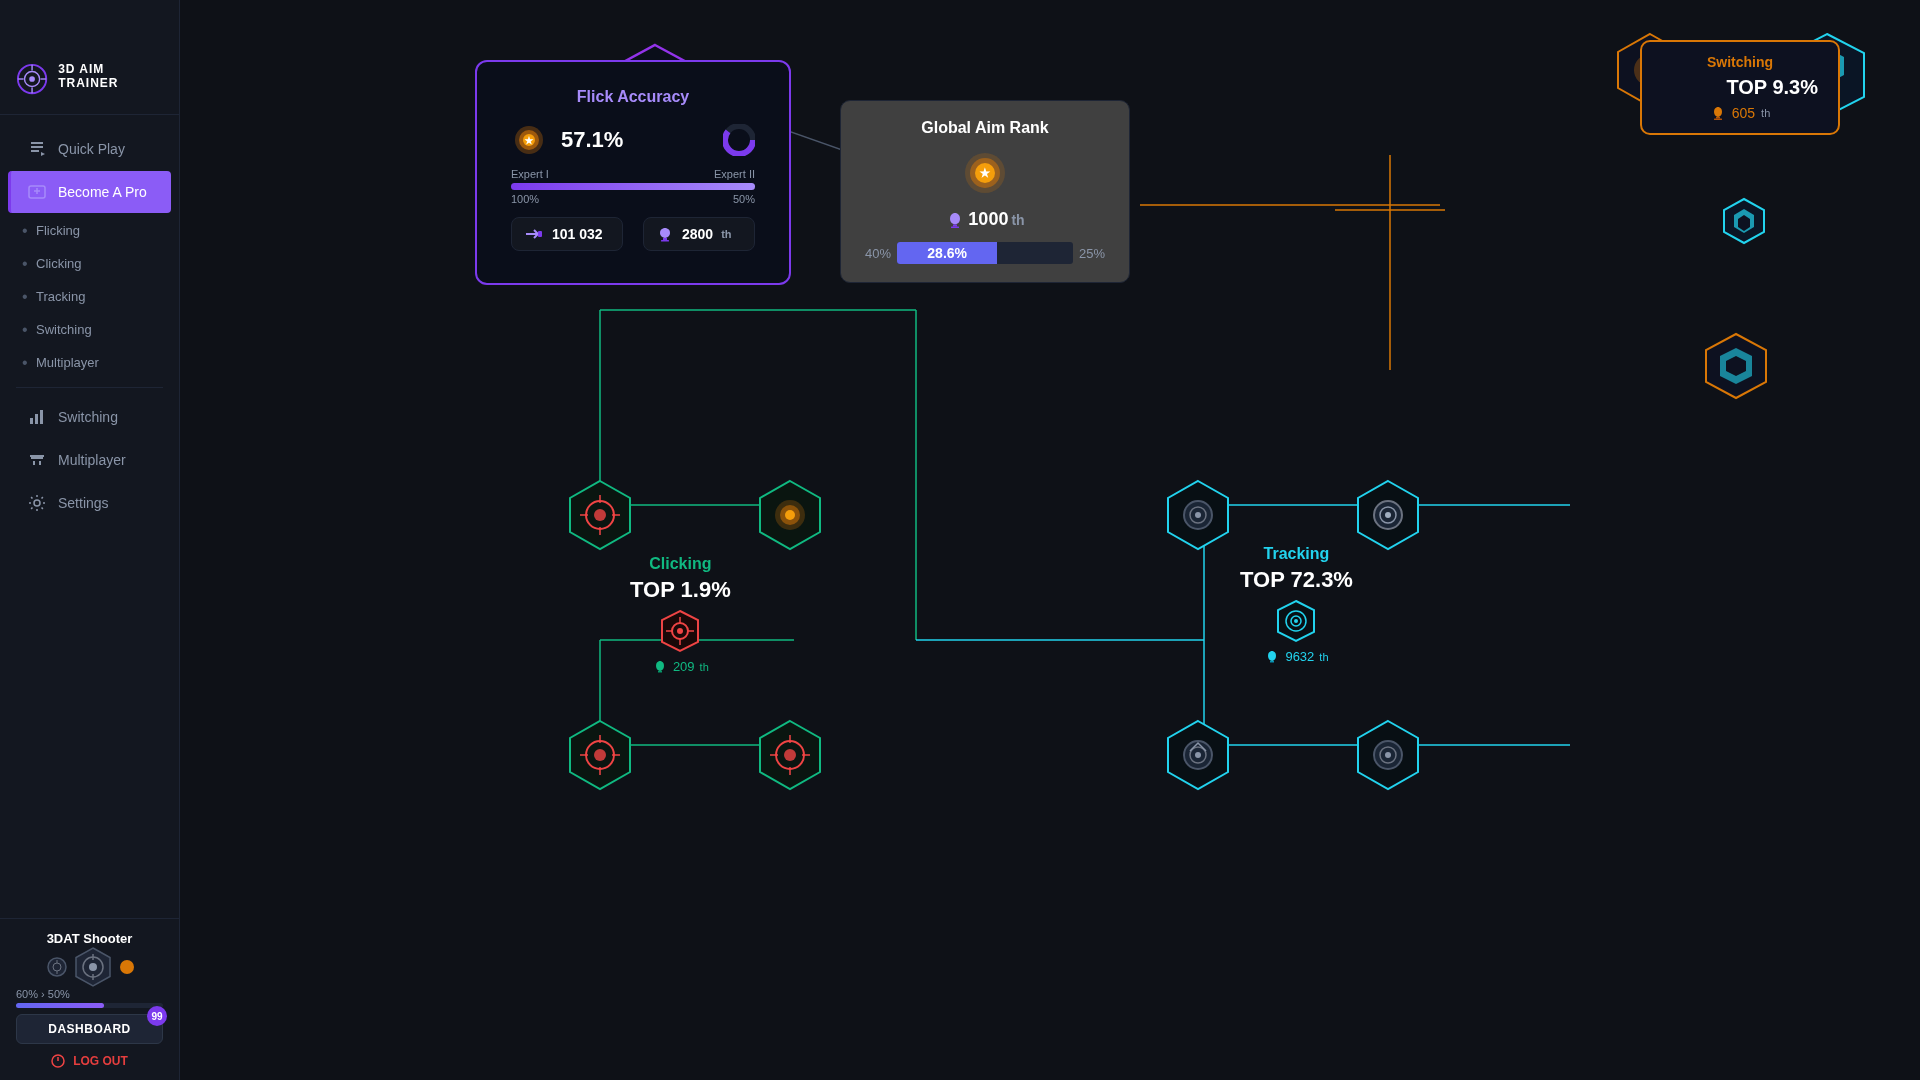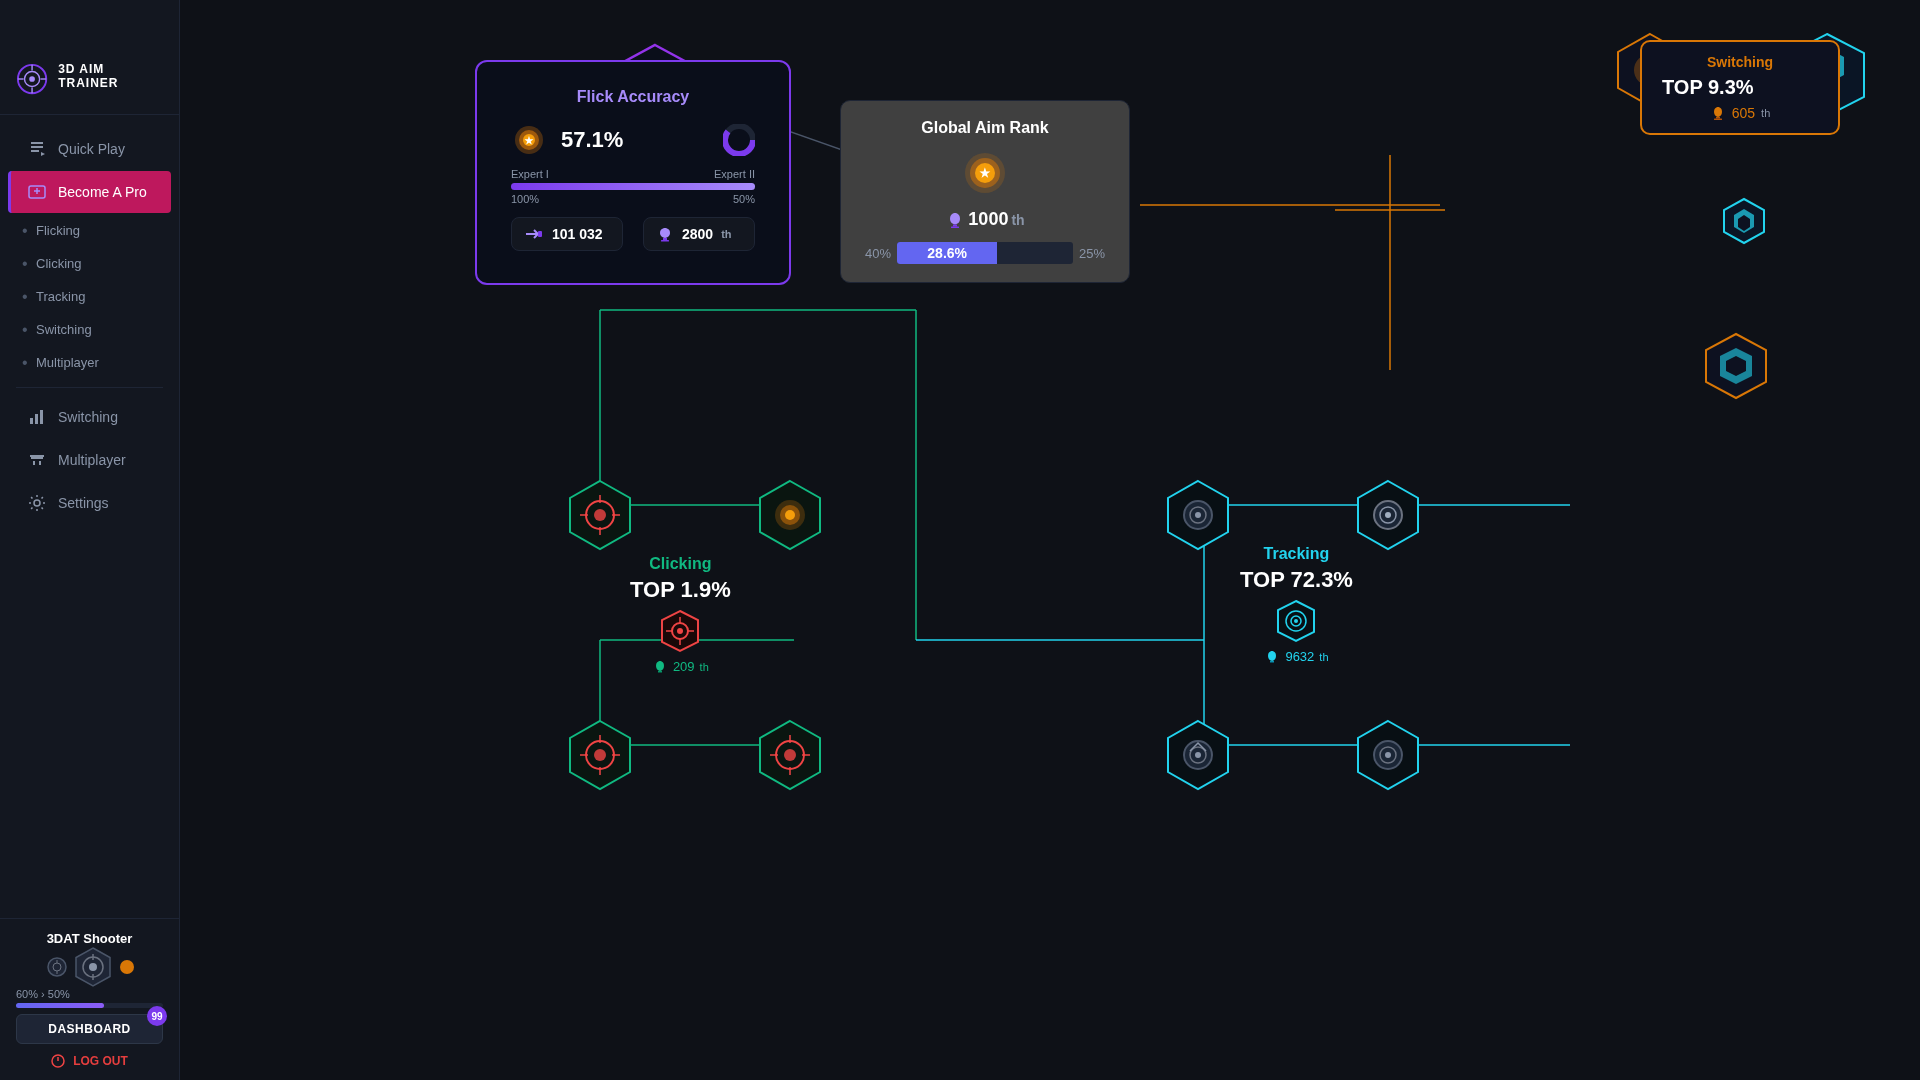--- a/index.html
+++ b/index.html
@@ -59,21 +59,21 @@
       cursor: pointer;
       color: #8a95a8;
       font-size: 14px;
       font-weight: 500;
       transition: background 0.2s;
       border-radius: 4px;
       margin: 1px 8px;
     }
 
     .nav-item.active {
-      background: #be185d;
+      background: #8b5cf6;
       color: #fff;
       border-left: 3px solid #7c3aed;
       padding-left: 17px;
       margin-left: 8px;
     }
 
     .nav-item.active .nav-icon { color: #a78bfa; }
 
     .nav-sub-item {
       display: flex;
@@ -383,21 +383,21 @@
 
     .switching-title {
       text-align: center;
       font-size: 14px;
       font-weight: 600;
       color: #d97706;
       margin-bottom: 6px;
     }
 
     .switching-top {
-      text-align: left;
+      text-align: right;
       font-size: 20px;
       font-weight: 700;
       color: #fff;
     }
 
     .switching-rank {
       display: flex;
       align-items: center;
       justify-content: center;
       gap: 6px;

